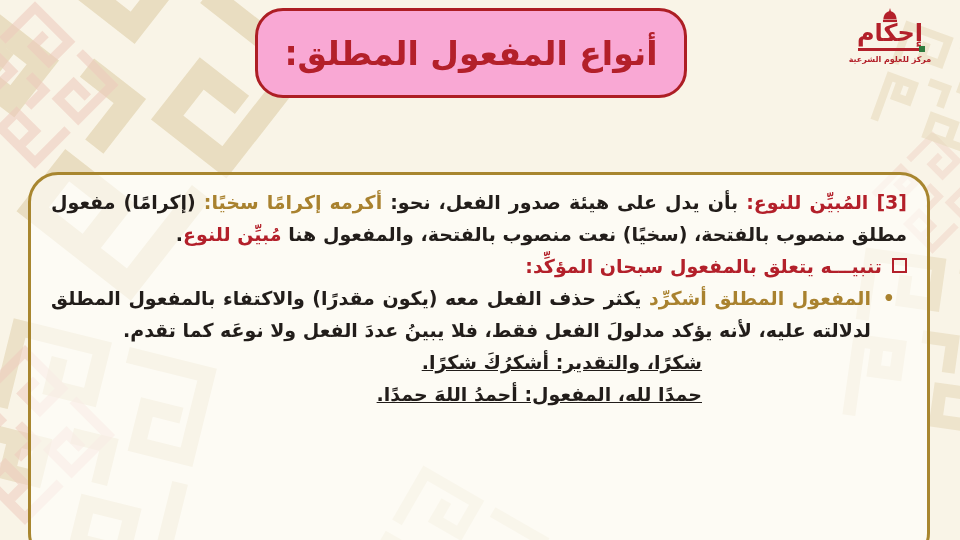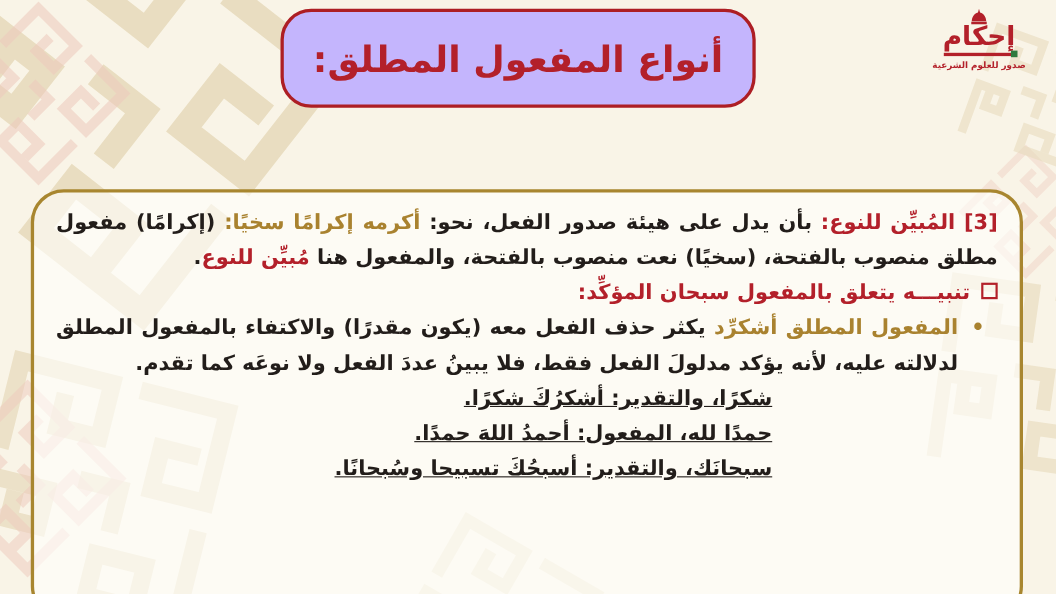--- a/index.html
+++ b/index.html
@@ -8,21 +8,21 @@
     background:#f9f4e7;
     font-family:"DejaVu Sans", sans-serif;
   }
   
   .pattern{position:absolute;z-index:0;color:#e7dabb;}
   .pattern.pink{color:#eecabd;}
   
   .title-box{
     position:absolute;left:255px;top:8px;width:432px;height:90px;
     box-sizing:border-box;border:3px solid #ad1e24;border-radius:28px;
-    background:#c4b5fd;display:flex;align-items:center;justify-content:center;
+    background:#f9a8d4;display:flex;align-items:center;justify-content:center;
     z-index:2;
   }
   .title-box h1{
     margin:0;font-size:33px;font-weight:bold;color:#b3202a;direction:rtl;
     letter-spacing:0px;
   }
   
   .logo{position:absolute;top:8px;right:10px;width:120px;text-align:center;z-index:2;}
   .logo .dome{display:block;margin:0 auto -2px;}
   .logo-name{font-size:24px;line-height:1.05;font-weight:bold;color:#b3202a;direction:rtl;}
@@ -95,21 +95,21 @@
 
 <div class="logo">
   <svg class="dome" width="20" height="15" viewBox="0 0 20 16">
     <path d="M10 0 L11 3.5 C15 4.5 17 8.5 17 12 H3 C3 8.5 5 4.5 9 3.5 Z" fill="#b3202a"></path>
     <rect x="2.5" y="12.5" width="15" height="2.5" fill="#b3202a"></rect>
   </svg>
   <div class="logo-name">إحكام</div>
   <div class="logo-bar">
     <span class="green"></span>
   </div>
-  <div class="logo-tagline">صدور للعلوم الشرعية</div>
+  <div class="logo-tagline">مركز للعلوم الشرعية</div>
 </div>
 
 <div class="content-box">
 
   <p class="justify">
     <span class="red">[3] المُبيِّن للنوع:</span>
     <span>بأن يدل على هيئة صدور الفعل، نحو:</span>
     <span class="gold">أكرمه إكرامًا سخيًا:</span>
     <span>(إكرامًا) مفعول مطلق منصوب بالفتحة، (سخيًا) نعت منصوب بالفتحة، والمفعول هنا</span>
     <span class="red">مُبيِّن للنوع</span><span>.</span>
@@ -122,16 +122,15 @@
   <p class="bullet-item">
     <span class="dot">•</span>
     <span class="gold">المفعول المطلق أشكرِّد</span>
     <span>يكثر حذف الفعل معه (يكون مقدرًا) والاكتفاء بالمفعول المطلق لدلالته عليه، لأنه يؤكد مدلولَ الفعل فقط، فلا يبينُ عددَ الفعل ولا نوعَه كما تقدم.</span>
   </p>
 
 
   <div class="examples">
     <p class="example-line">شكرًا، والتقدير: أشكرُكَ شكرًا.</p>
     <p class="example-line">حمدًا لله، المفعول: أحمدُ اللهَ حمدًا.</p>
-    <p class="example-line">سبحانَك، والتقدير: أسبحُكَ تسبيحا وسُبحانًا.</p>
   </div>
 
 </div>
 
 </body></html>

